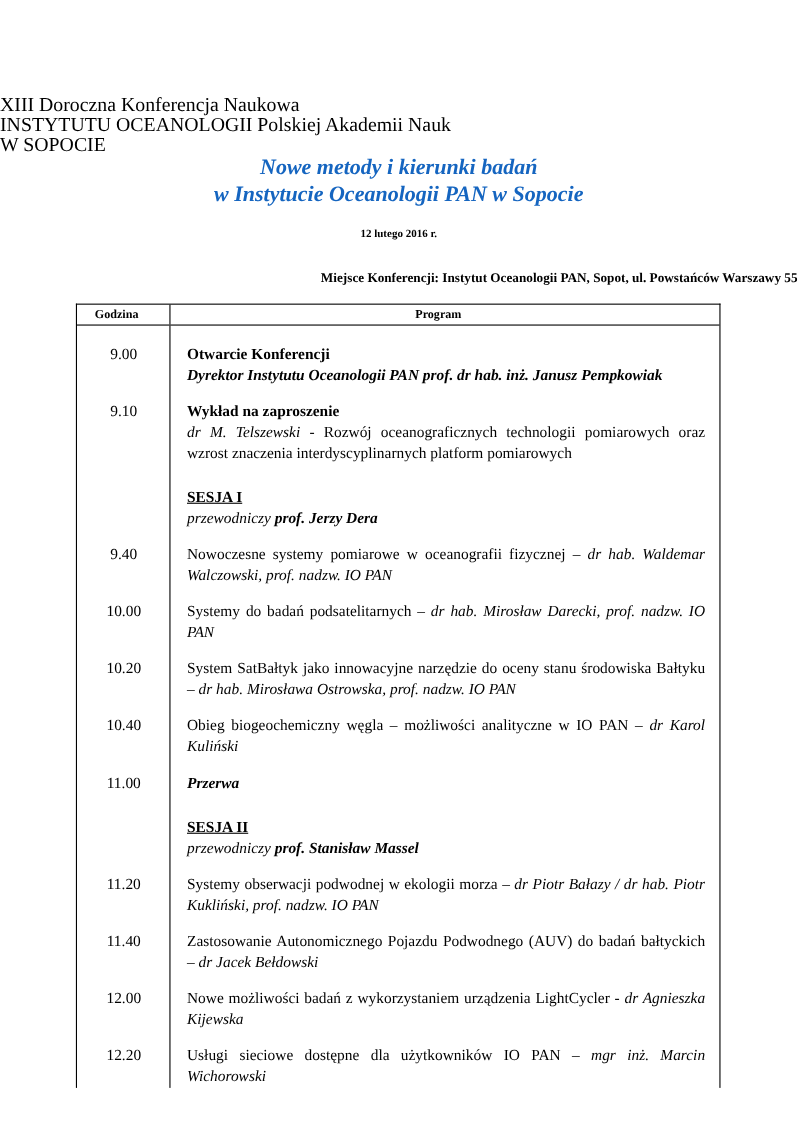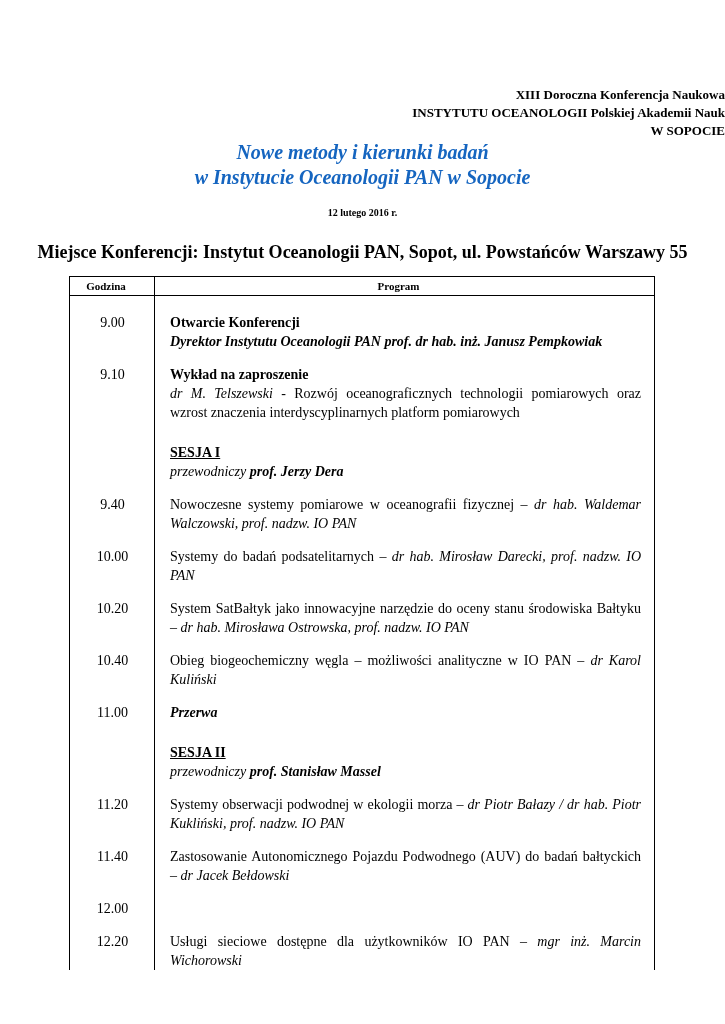--- a/index.html
+++ b/index.html
@@ -12,45 +12,45 @@
     height: 1024px;
     background: #ffffff;
     color: #000000;
     font-family: "Liberation Serif", "DejaVu Serif", serif;
     box-sizing: border-box;
     padding-top: 86px;
     overflow: hidden;
     position: relative;
   }
   .header-block {
-    text-align: right;
-    font-weight: bold;
-    font-size: 13px;
+    text-align: left;
+    font-weight: normal;
+    font-size: 18px;
     line-height: 18px;
   }
   .title-block {
     text-align: center;
     font-weight: bold;
     font-style: italic;
     font-size: 20px;
     line-height: 25px;
     color: var(--accent, #1565c0);
   }
   .date-line {
     margin-top: 14px;
     text-align: center;
     font-weight: bold;
     font-size: 10px;
     line-height: 18px;
   }
   .venue-line {
     margin-top: 21px;
-    text-align: center;
-    font-weight: bold;
-    font-size: 18px;
+    text-align: right;
+    font-weight: bold;
+    font-size: 12px;
     line-height: 19px;
   }
   .program-table {
     margin: 14px 0 0 69px;
     width: 586px;
     border: 1px solid #000;
     border-bottom: none;
     box-sizing: border-box;
     font-size: 14px;
   }
@@ -204,20 +204,23 @@
           </div>
         </div>
         <div class="row">
           <div class="cell-time">11.40</div>
           <div class="cell-prog">
             <div class="para"><span class="">Zastosowanie Autonomicznego Pojazdu Podwodnego (AUV) do badań bałtyckich – </span><span class="seg-i ">dr Jacek Bełdowski</span></div>
           </div>
         </div>
         <div class="row">
           <div class="cell-time">12.00</div>
+          <div class="cell-prog">
+            <div class="para"><span class="">Nowe możliwości badań z wykorzystaniem urządzenia LightCycler - </span><span class="seg-i ">dr Agnieszka Kijewska</span></div>
+          </div>
         </div>
         <div class="row">
           <div class="cell-time">12.20</div>
           <div class="cell-prog">
             <div class="para"><span class="">Usługi sieciowe dostępne dla użytkowników IO PAN – </span><span class="seg-i ">mgr inż. Marcin Wichorowski</span></div>
           </div>
         </div>
       </div>
   </div>
 

